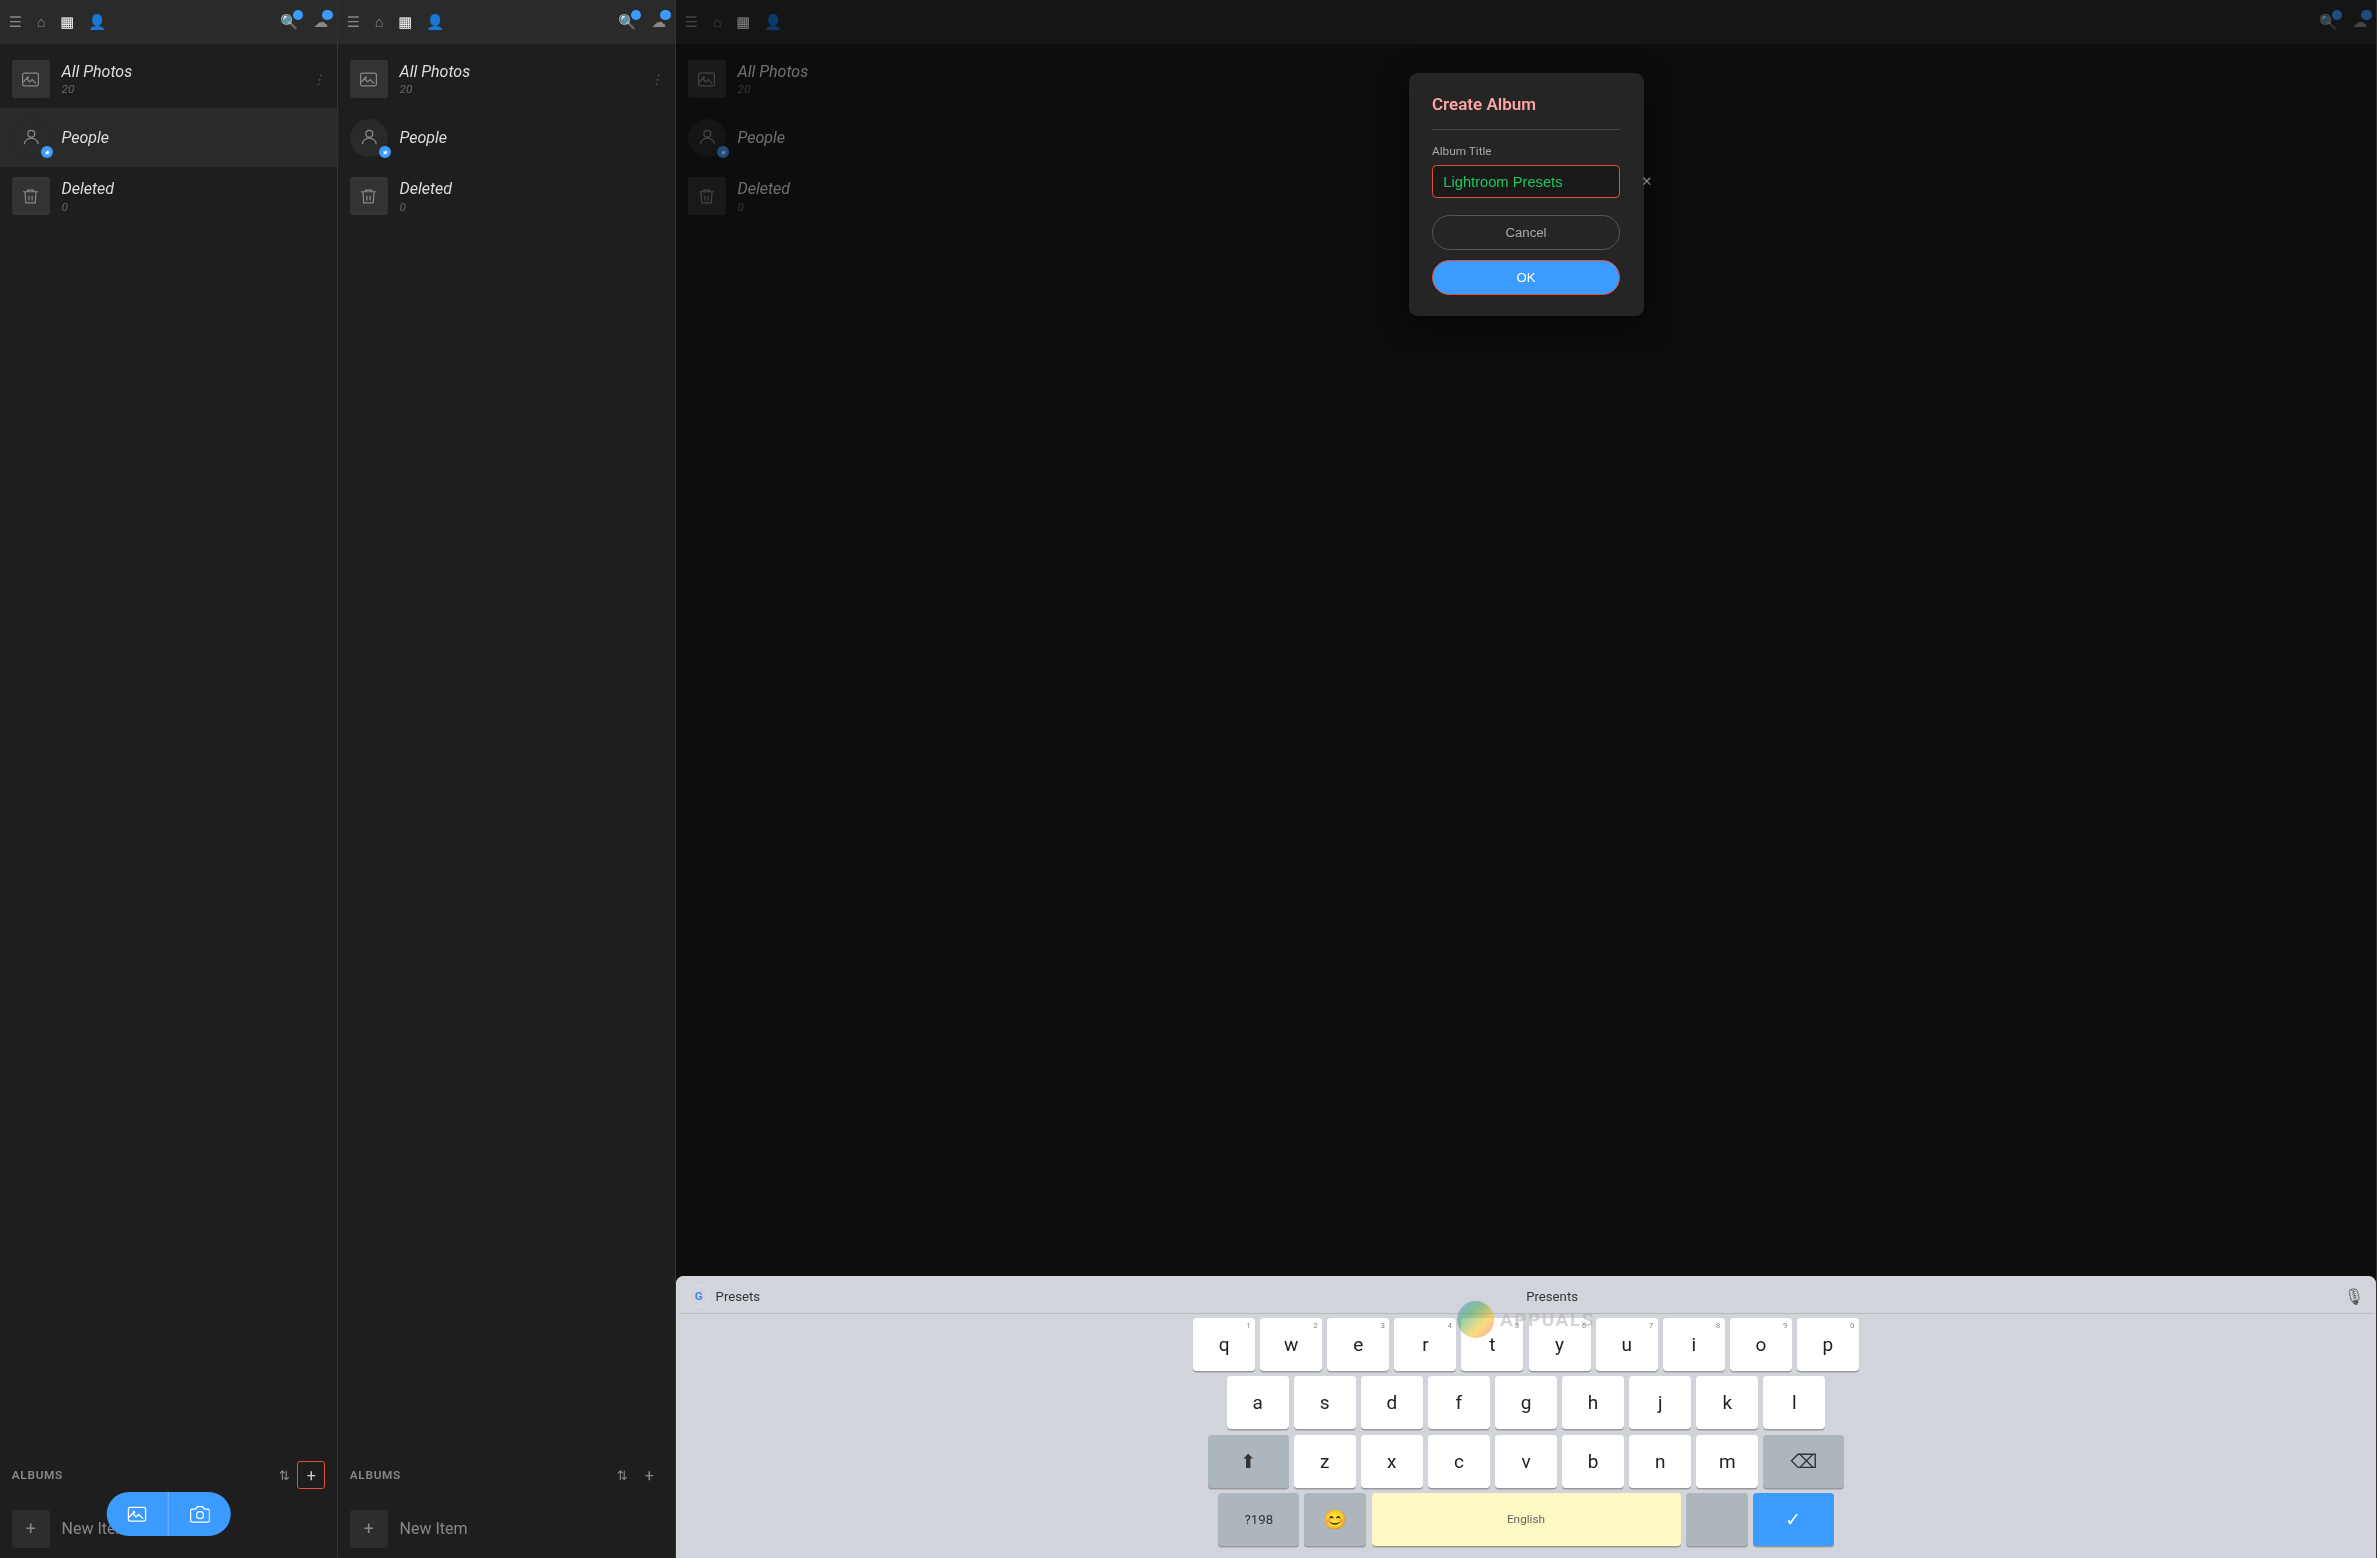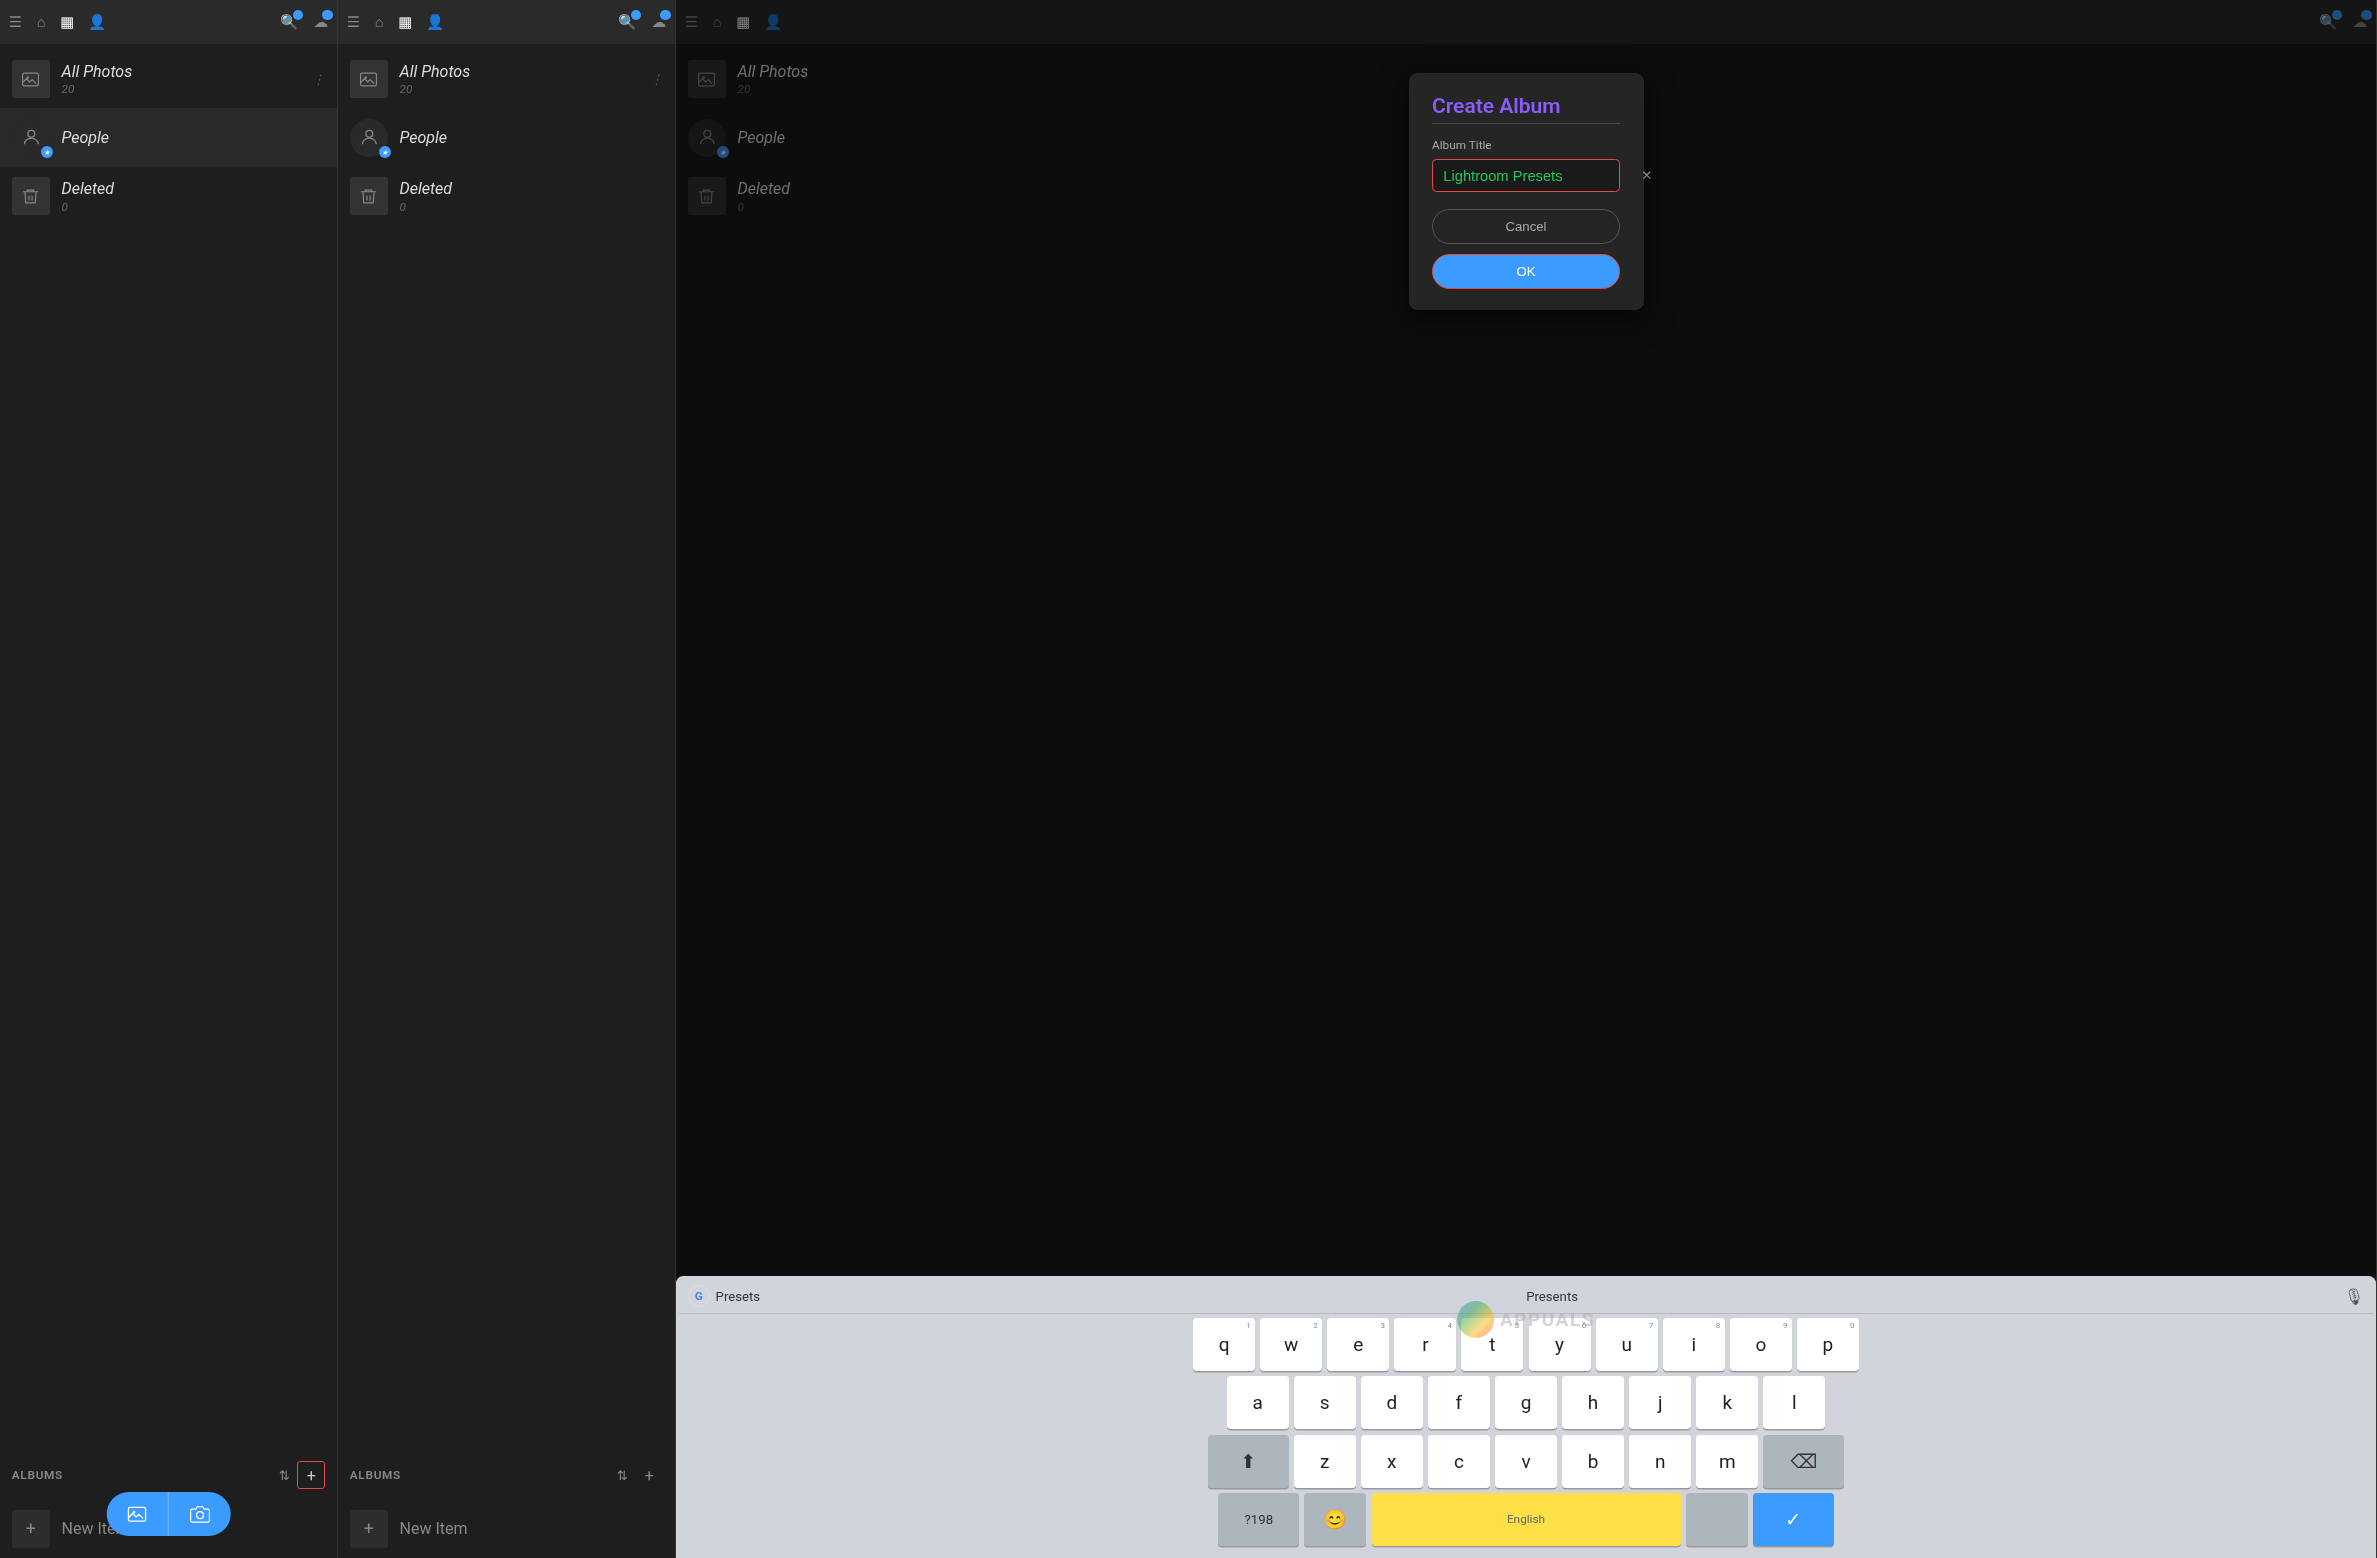--- a/index.html
+++ b/index.html
@@ -250,24 +250,24 @@
 
     .dialog {
       background: #252525;
       border-radius: 8.8px;
       padding: 20.6px 23.5px;
       width: 235px;
       box-shadow: 0 7.3px 29px rgba(0,0,0,0.7);
     }
 
     .dialog-title {
-      font-size: 21px;
-      color: #8b5cf6;
+      font-size: 17px;
+      color: #fca5a5;
       font-weight: 600;
-      margin-bottom: 5px;
+      margin-bottom: 15px;
     }
 
     .dialog-divider {
       height: 0.7px;
       background: #444;
       margin-bottom: 14.7px;
     }
 
     .dialog-label {
       font-size: 11.8px;
@@ -388,21 +388,21 @@
       background: #adb5bd;
       color: #333;
     }
 
     .key-wide {
       width: 81px;
     }
 
     .key-space {
       width: 309px;
-      background: #fde047;
+      background: #fef9c3;
     }
 
     .key-action {
       background: #3b9bff;
       color: #fff;
       width: 81px;
     }
 
     .icon-wrap {
       position: relative;

